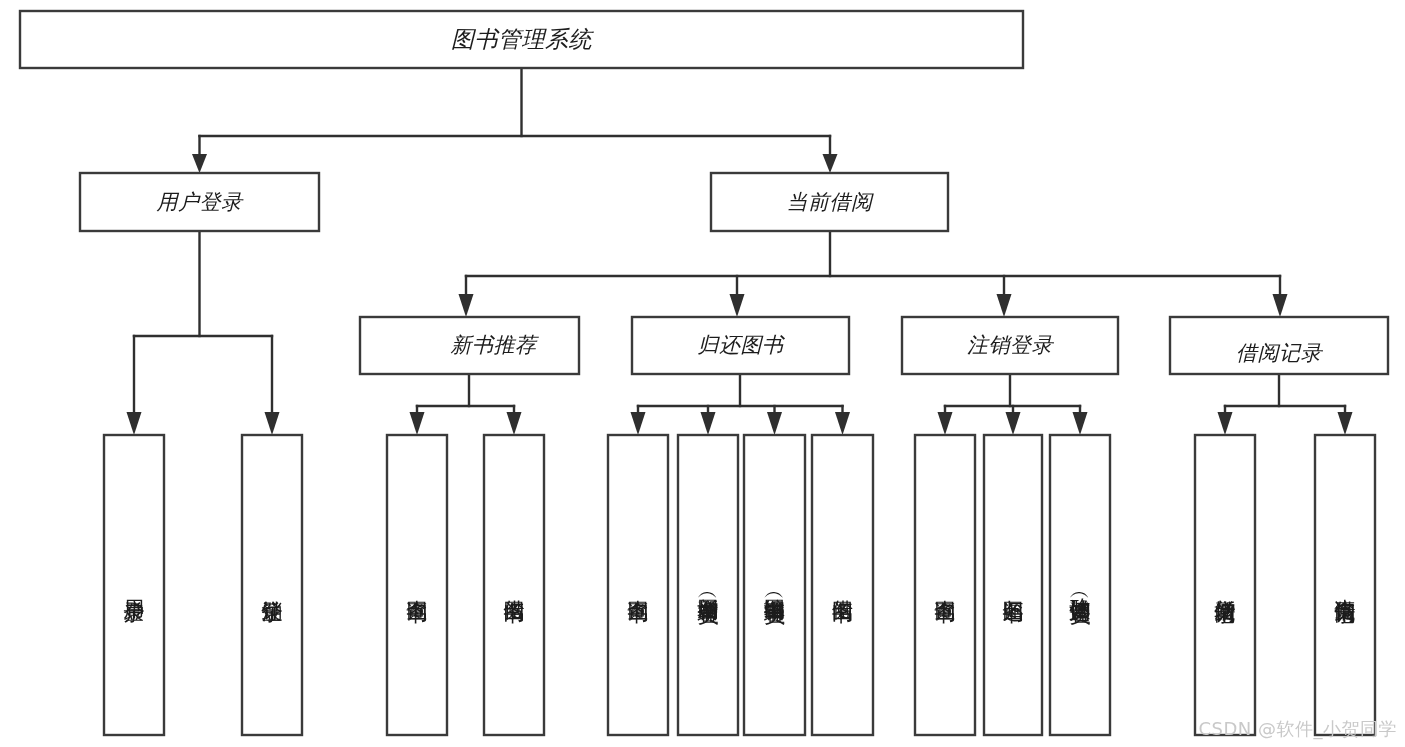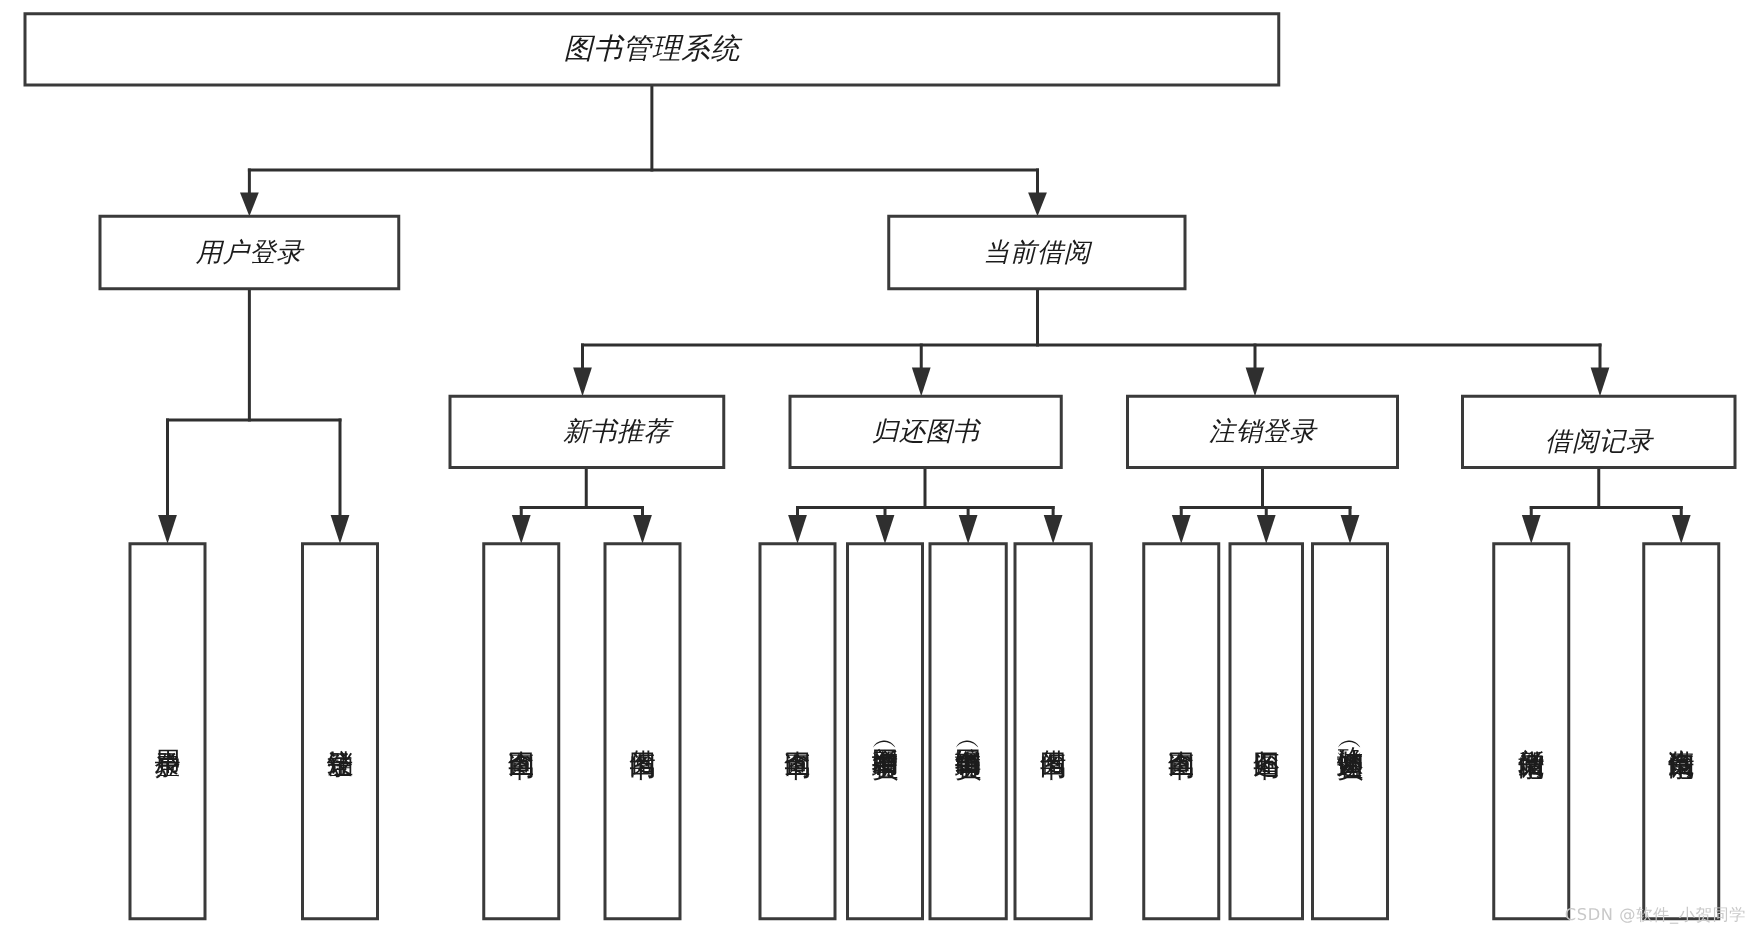--- a/index.html
+++ b/index.html
@@ -64,21 +64,21 @@
     writing-mode: vertical-rl;
     text-orientation: upright;
     pointer-events: none;
     white-space: nowrap;
   }
   .watermark {
     position: absolute;
     right: 8px;
     bottom: 6px;
     color: #c9c9c9;
-    font-size: 13px;
+    font-size: 18px;
     letter-spacing: 0.5px;
     white-space: nowrap;
   }
 </style>
 </head>
 <body>
 
 <div id="canvas">
 
   <svg id="diagram" viewBox="0 0 1405 747">

